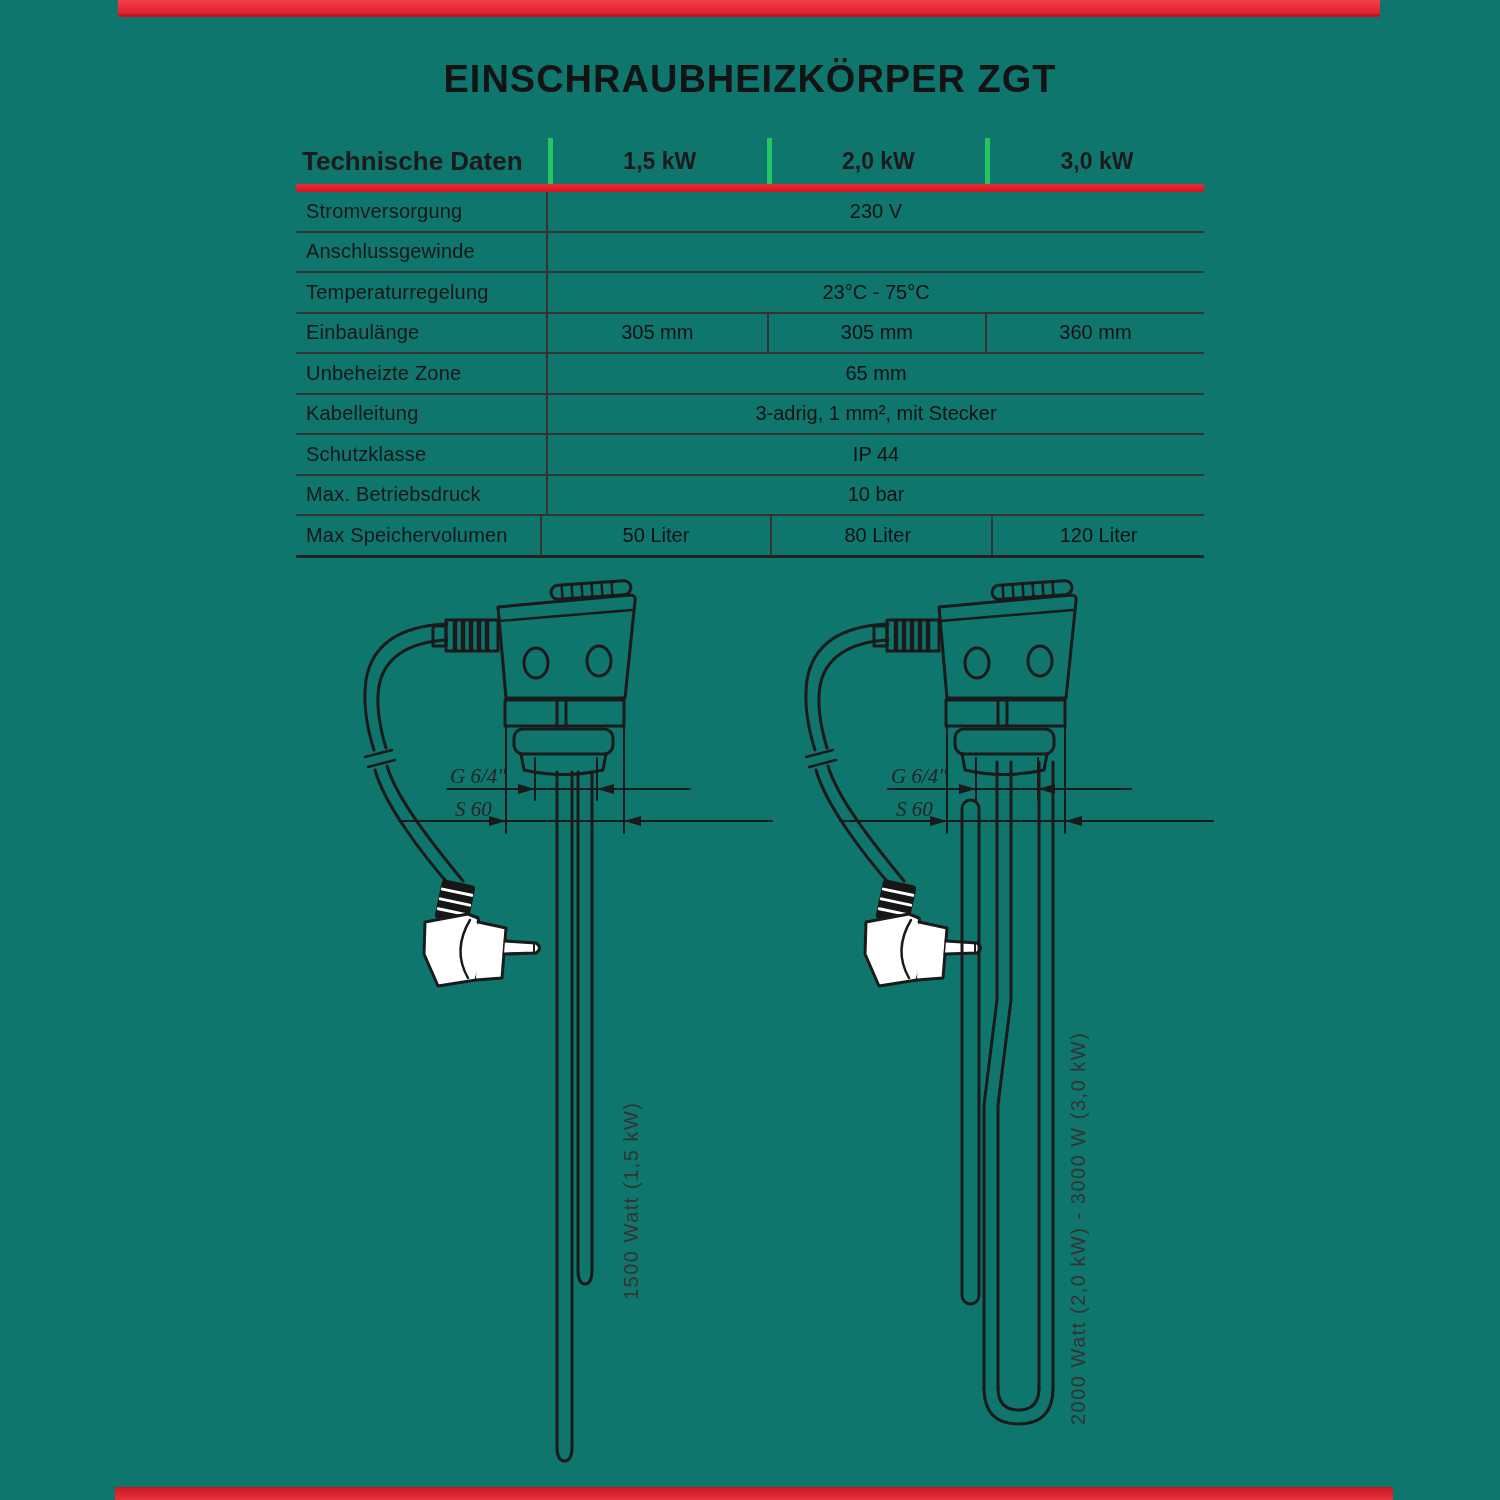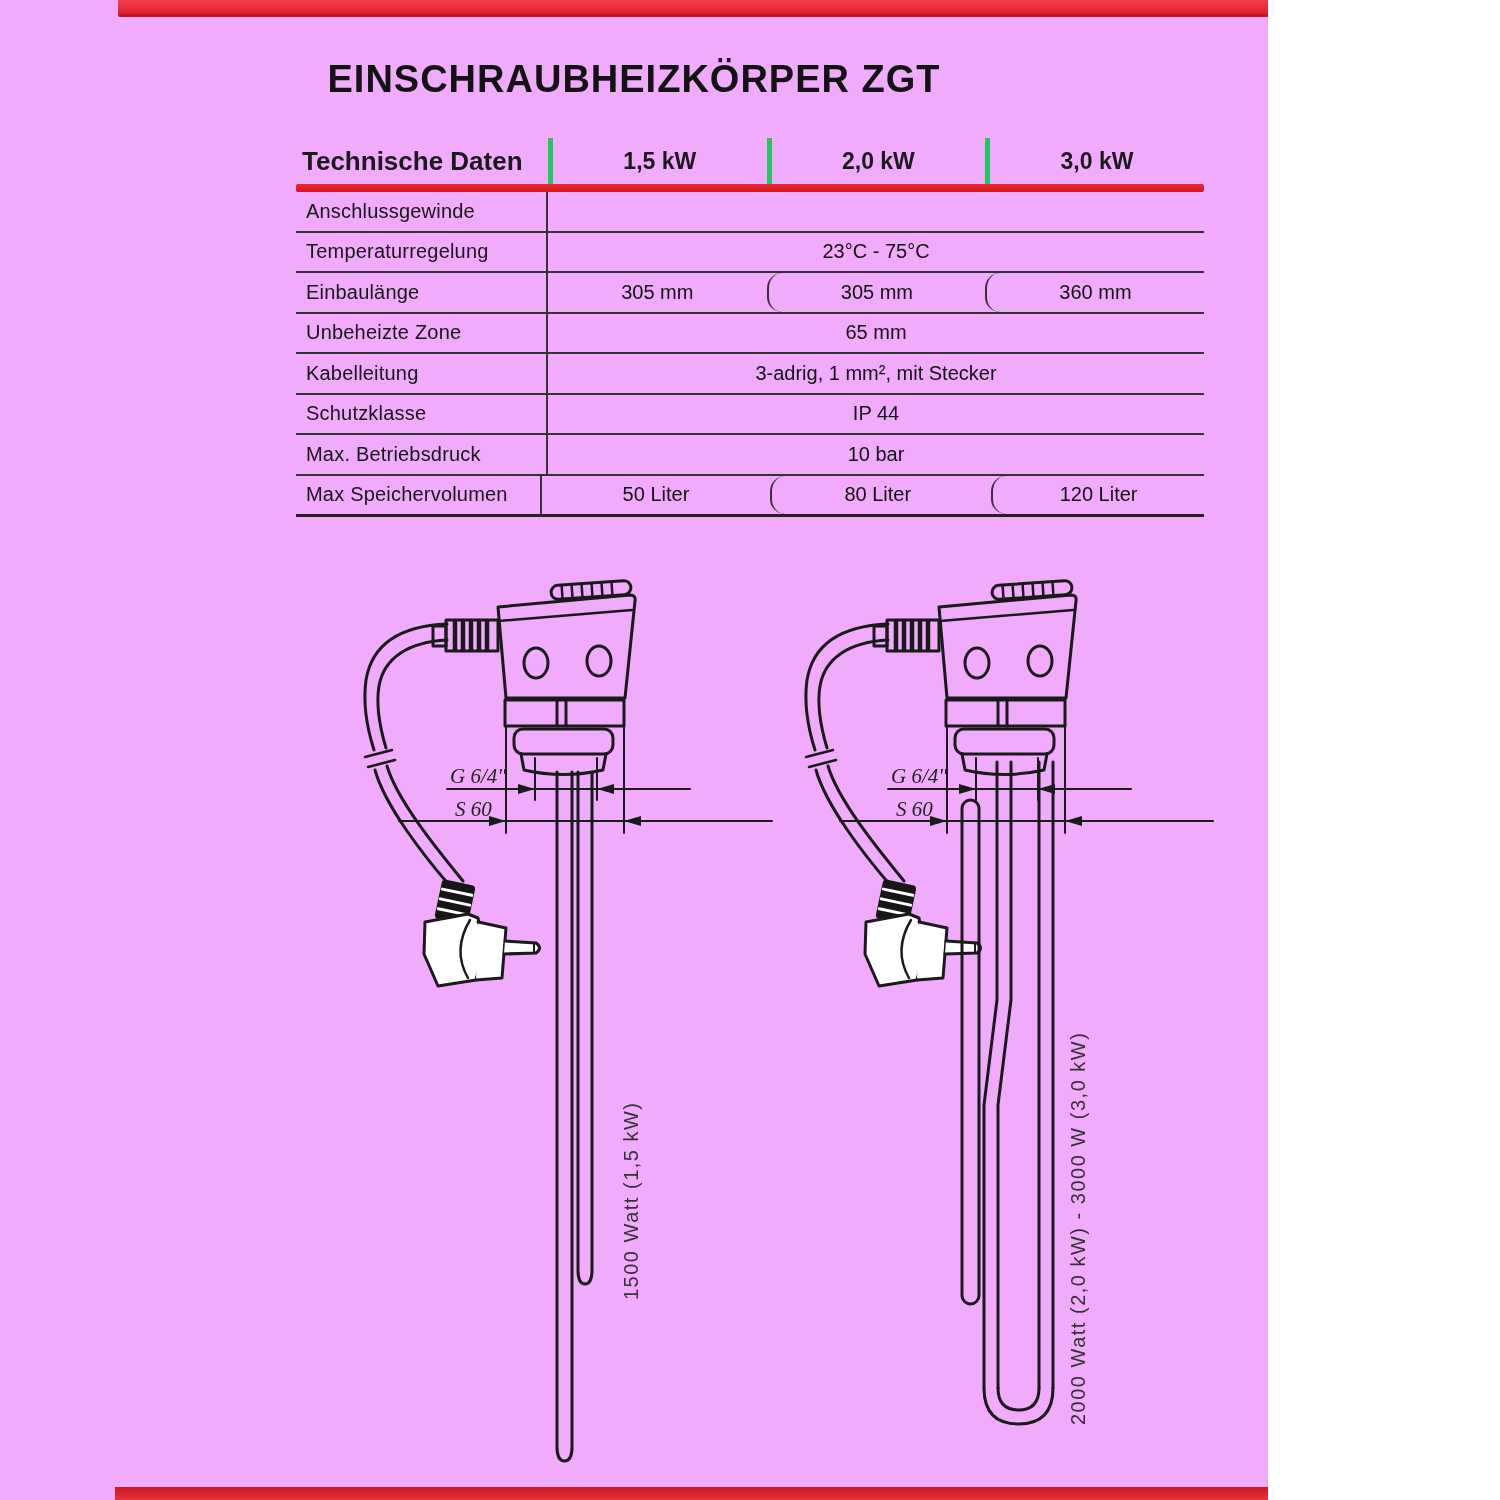--- a/index.html
+++ b/index.html
@@ -1,17 +1,17 @@
 <!DOCTYPE html>
 <html><head>
 <meta charset="utf-8">
 <style>
   html,body{margin:0;padding:0;background:#fff;}
   .page{
-    position:relative;width:1268px;height:1500px;background:#f0abfc;overflow:hidden;
+    position:relative;width:1500px;height:1500px;background:#0f766e;overflow:hidden;
     font-family:"Liberation Sans", sans-serif;color:#1a1a1a;
   }
   
   .top-bar{
     position:absolute;left:118px;top:0;width:1262px;height:14px;
     background:linear-gradient(#f04149,#e01f2a);
     border-bottom:3px solid #c21722;border-radius:0 0 2px 2px;
   }
   .bottom-bar{
     position:absolute;left:115px;top:1487px;width:1278px;height:13px;
@@ -32,21 +32,21 @@
   }
   .red-rule{height:8px;background:linear-gradient(#e82a33,#d5131f);border-radius:2px;}
   .trow{display:flex;height:38.5px;border-bottom:2px solid #333;align-items:stretch;font-size:20px;}
   .trow.last{border-bottom:3px solid #222;gap:8px;}
   .td-label{
     width:252px;display:flex;align-items:center;padding-left:10px;box-sizing:border-box;
     border-right:2px solid #333;color:#161616;letter-spacing:.2px;
   }
   .td-span{flex:1;display:flex;align-items:center;justify-content:center;color:#111;}
   .td-cell{
-    width:218.6px;display:flex;align-items:center;justify-content:center;box-sizing:border-box;color:#111;border-radius:15px;
+    width:218.6px;display:flex;align-items:center;justify-content:center;box-sizing:border-box;color:#111;
   }
   .td-cell + .td-cell{border-left:2px solid #333;}
   
   .drawing-svg{position:absolute;left:0;top:540px;}
   .dimtxt{font-family:"Liberation Serif",serif;font-style:italic;font-size:21px;fill:#222;}
   .powtxt{font-family:"Liberation Sans",sans-serif;font-size:20px;fill:#333;letter-spacing:1.5px;}
 </style>
 </head>
 <body>
 
@@ -58,20 +58,24 @@
 
   <div class="spec-table">
     <div class="thead">
       <div class="th-label">Technische Daten</div>
       <div class="th-col">1,5 kW</div>
       <div class="th-col">2,0 kW</div>
       <div class="th-col">3,0 kW</div>
     </div>
     <div class="red-rule"></div>
 
+    <div class="trow">
+      <div class="td-label">Stromversorgung</div>
+      <div class="td-span">230 V</div>
+    </div>
     <div class="trow">
       <div class="td-label">Anschlussgewinde</div>
     </div>
     <div class="trow">
       <div class="td-label">Temperaturregelung</div>
       <div class="td-span">23°C - 75°C</div>
     </div>
     <div class="trow">
       <div class="td-label">Einbaulänge</div>
       <div class="td-cell">305 mm</div>

